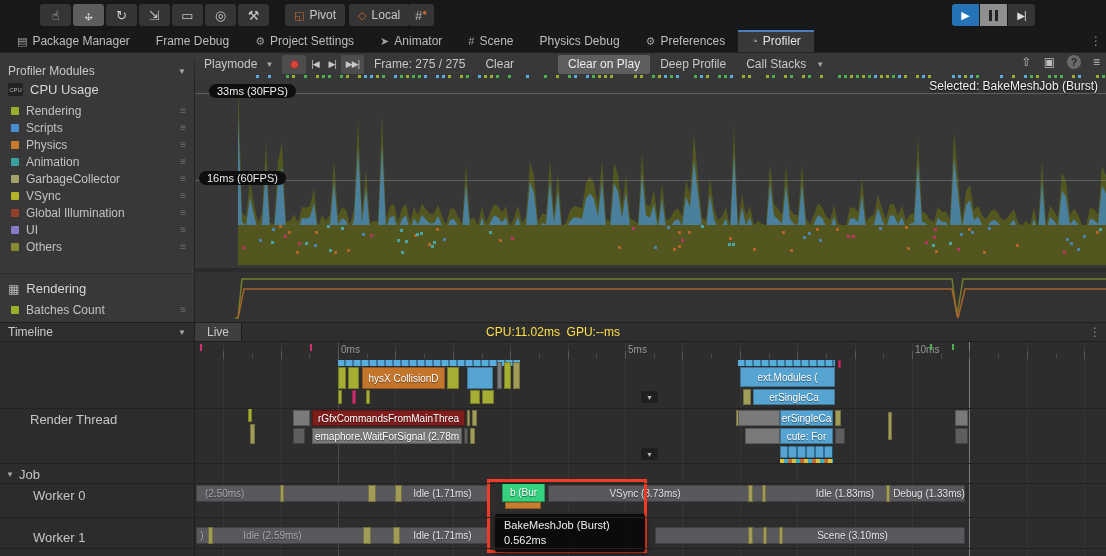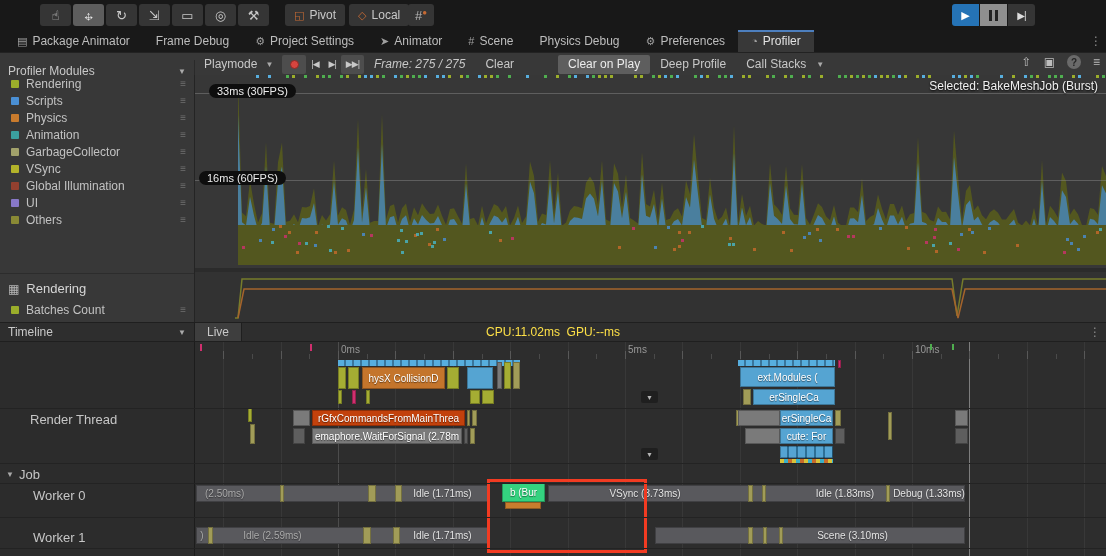--- a/index.html
+++ b/index.html
@@ -37,21 +37,21 @@
   
   .row3{position:absolute;left:0;top:52px;width:1106px;height:23px;background:#383838;border-top:1px solid #222;display:flex;align-items:center;font-size:12px;color:#c8c8c8;}
   .dd-modules{width:195px;height:100%;display:flex;align-items:center;padding:0 8px;border-right:1px solid #2a2a2a;margin-top:14px;}
   .dd-modules .arrow,.dd-inline .arrow{margin-left:auto;font-size:8px;color:#aaa;}
   .dd-inline{display:flex;align-items:center;gap:6px;padding:0 9px;height:100%;}
   .dd-inline .arrow{margin-left:2px;}
   .rec-btn{width:24px;height:19px;background:#4d4d4d;border:none;border-radius:2px;display:flex;align-items:center;justify-content:center;}
   .rec-dot{width:9px;height:9px;border-radius:50%;background:#d8453f;border:1px solid #8c2b27;}
   .nav-btn{height:19px;background:transparent;border:none;color:#c8c8c8;font-size:9px;letter-spacing:-1px;padding:0 5px;}
   .nav-btn.lit{background:#4d4d4d;border-radius:2px;}
-  .frame-label{margin:8px 10px;white-space:nowrap;font-style:italic;}
+  .frame-label{margin:8px 10px;white-space:nowrap;}
   .txt-btn{background:transparent;border:none;color:#c8c8c8;font-size:12px;padding:0 10px;height:19px;white-space:nowrap;}
   .txt-btn.on{background:#5e5e5e;border-radius:2px;color:#ececec;}
   .row3-right{position:absolute;right:6px;top:55px;display:flex;gap:12px;align-items:center;}
   .mini-icon{color:#bdbdbd;font-size:12px;background:none;border:none;padding:0;}
   .help-circle{width:14px;height:14px;border-radius:50%;background:#6a6a6a;color:#262626;font-size:10px;font-weight:bold;display:flex;align-items:center;justify-content:center;}
 
   
   .modules{position:absolute;left:0;top:75px;width:195px;height:247px;background:#383838;border-right:1px solid #242424;overflow:hidden;}
   .mod-header{display:flex;align-items:center;gap:7px;padding:7px 8px 5px 8px;color:#d6d6d6;font-size:13px;}
   .chip-icon{width:15px;height:13px;background:#222;border-radius:2px;color:#b5b5b5;font-size:6px;display:flex;align-items:center;justify-content:center;letter-spacing:0;}
@@ -154,21 +154,21 @@
         </button>
       <button class="btn-step">
           <span>▶|</span>
         </button>
     </div>
   </div>
 
   <div class="row2">
       <div class="tab">
         <span class="tabicon">▤</span>
-        <span>Package Animator</span>
+        <span>Package Manager</span>
       </div>
       <div class="tab">
         <span>Frame Debug</span>
       </div>
       <div class="tab">
         <span class="tabicon">⚙</span>
         <span>Project Settings</span>
       </div>
       <div class="tab">
         <span class="tabicon">➤</span>
@@ -217,20 +217,24 @@
   </div>
   <div class="row3-right">
     <button class="mini-icon">⇧</button>
     <button class="mini-icon">▣</button>
     <span class="help-circle">?</span>
     <button class="mini-icon">≡</button>
   </div>
 
   <div class="modules">
     <div class="mod cpu">
+      <div class="mod-header">
+        <span class="chip-icon">CPU</span>
+        <span>CPU Usage</span>
+      </div>
       <div id="cpu-legend">
           <div class="legend-item">
             <span class="sw" style="background: rgb(155, 174, 43);"></span>
             <span>Rendering</span>
             <span class="handle">≡</span>
           </div>
           <div class="legend-item">
             <span class="sw" style="background: rgb(74, 143, 212);"></span>
             <span>Scripts</span>
             <span class="handle">≡</span>
@@ -493,20 +497,24 @@
     </div>
     <button class="live-btn">Live</button>
     <span class="tl-stats">CPU:11.02ms  GPU:--ms</span>
     <span class="tl-kebab">⋮</span>
   </div>
 
   <div class="tl-canvas">
     <div class="tl-leftcol"></div>
     <div class="tl-area" id="tl-area">
       <div class="selection" style="left: 292px; top: 137px; width: 160px; height: 74px;"></div>
+      <div class="tooltip" style="left: 300px; top: 172px; min-width: 150px;">
+        <div>BakeMeshJob (Burst)</div>
+        <div>0.562ms</div>
+      </div>
     <div class="gline" style="left: 28.2px;"></div>
         <div class="gline" style="left: 85.6px;"></div>
         <div class="gline" style="left: 143px;"></div>
         <div class="gline" style="left: 200.4px;"></div>
         <div class="gline" style="left: 257.8px;"></div>
         <div class="gline" style="left: 315.2px;"></div>
         <div class="gline" style="left: 372.6px;"></div>
         <div class="gline" style="left: 430px;"></div>
         <div class="gline" style="left: 487.4px;"></div>
         <div class="gline" style="left: 544.8px;"></div>
@@ -571,21 +579,21 @@
         <div class="tl-block" style="left: 275px; top: 48px; width: 10px; height: 14px; background: rgb(165, 173, 51);"></div>
         <div class="tl-block" style="left: 287px; top: 48px; width: 12px; height: 14px; background: rgb(165, 173, 51);"></div>
         <div class="tl-block bluestrip" style="left: 543px; top: 18px; width: 97px; height: 6px;"></div>
         <div class="tl-block" style="left: 643px; top: 18px; width: 3px; height: 8px; background: rgb(208, 47, 110);"></div>
         <div class="tl-block" style="left: 545px; top: 25px; width: 95px; height: 20px; background: rgb(85, 164, 210);">ext.Modules (</div>
         <div class="tl-block" style="left: 548px; top: 47px; width: 8px; height: 16px; background: rgb(161, 156, 88);"></div>
         <div class="tl-block" style="left: 558px; top: 47px; width: 82px; height: 16px; background: rgb(85, 164, 210);">erSingleCa</div>
         <div class="tl-block" style="left: 53px; top: 66px; width: 4px; height: 14px; background: rgb(165, 173, 51);"></div>
         <div class="tl-block" style="left: 55px; top: 82px; width: 5px; height: 20px; background: rgb(161, 156, 88);"></div>
         <div class="tl-block" style="left: 98px; top: 68px; width: 17px; height: 16px; background: rgb(122, 122, 122);"></div>
-        <div class="tl-block" style="left: 117px; top: 68px; width: 153px; height: 16px; background: #c2410c;">rGfxCommandsFromMainThrea</div>
+        <div class="tl-block" style="left: 117px; top: 68px; width: 153px; height: 16px; background: #7f1d1d;">rGfxCommandsFromMainThrea</div>
         <div class="tl-block" style="left: 272px; top: 68px; width: 3px; height: 16px; background: rgb(161, 156, 88);"></div>
         <div class="tl-block" style="left: 277px; top: 68px; width: 5px; height: 16px; background: rgb(161, 156, 88);"></div>
         <div class="tl-block" style="left: 98px; top: 86px; width: 12px; height: 16px; background: rgb(94, 94, 94);"></div>
         <div class="tl-block" style="left: 117px; top: 86px; width: 150px; height: 16px; background: rgb(122, 122, 122);">emaphore.WaitForSignal (2.78m</div>
         <div class="tl-block" style="left: 269px; top: 86px; width: 4px; height: 16px; background: rgb(94, 94, 94);"></div>
         <div class="tl-block" style="left: 275px; top: 86px; width: 5px; height: 16px; background: rgb(161, 156, 88);"></div>
         <div class="tl-block" style="left: 541px; top: 68px; width: 3px; height: 16px; background: rgb(161, 156, 88);"></div>
         <div class="tl-block" style="left: 543px; top: 68px; width: 42px; height: 16px; background: rgb(122, 122, 122);"></div>
         <div class="tl-block" style="left: 585px; top: 68px; width: 53px; height: 16px; background: rgb(85, 164, 210);">erSingleCa</div>
         <div class="tl-block" style="left: 640px; top: 68px; width: 6px; height: 16px; background: rgb(161, 156, 88);"></div>

